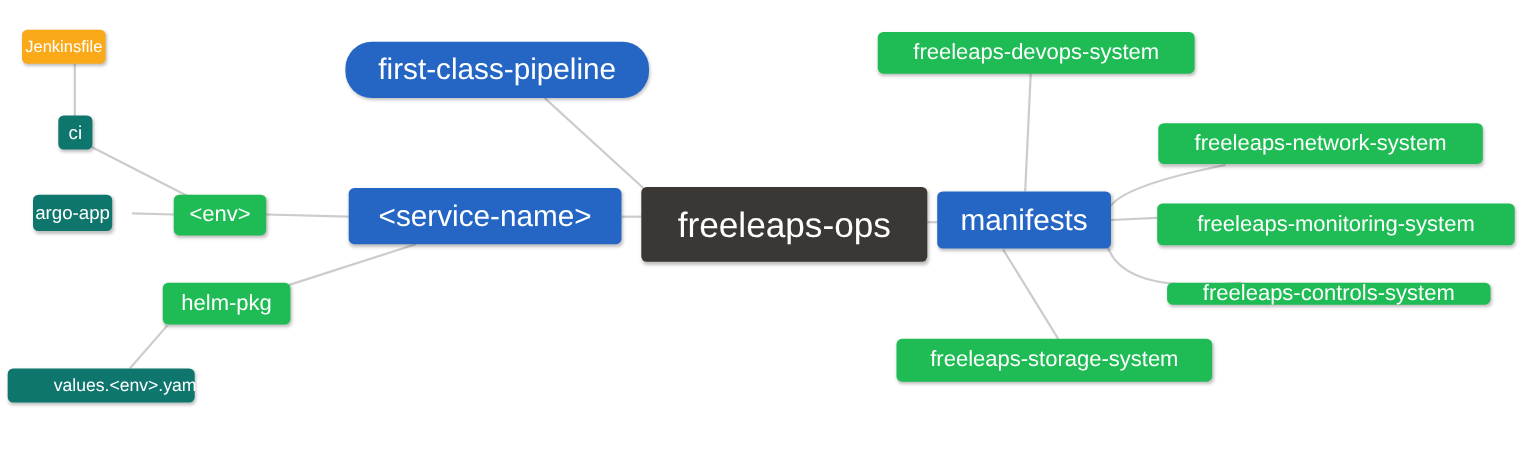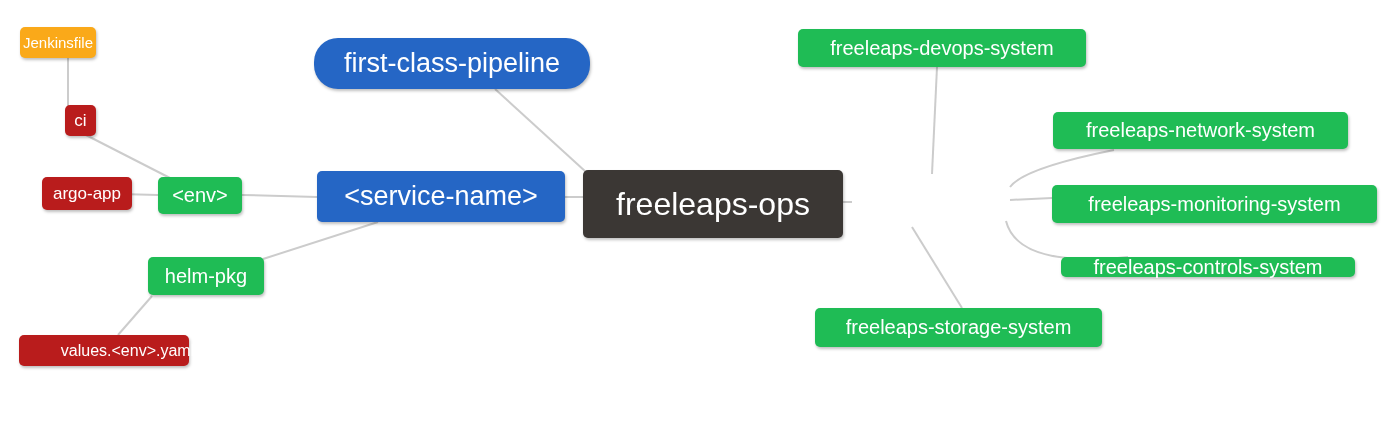--- a/index.html
+++ b/index.html
@@ -19,21 +19,21 @@
     color:#ffffff;
     border-radius:5px;
     white-space:nowrap;
     box-shadow:1px 2px 3px rgba(0,0,0,0.25);
     cursor:pointer;
     user-select:none;
   }
   .root{background:#3b3734;font-size:32px;}
   .l1{background:#2566c5;font-size:27px;}
   .l2{background:#1fbc55;font-size:20px;}
-  .l3{background:#b91c1c;font-size:17px;margin-left:12px;}
+  .l3{background:#0f766e;font-size:17px;}
   .l4{background:#faa919;font-size:15px;}
 </style>
 </head>
 <body>
 
 <div class="canvas">
 
   <svg class="edges">
     <line x1="68" y1="58" x2="68" y2="106"></line>
     <line x1="82" y1="133" x2="170" y2="178"></line>
@@ -48,34 +48,35 @@
     <path d="M1010,187 Q1024,168 1114,150"></path>
     <line x1="1010" y1="200" x2="1052" y2="198"></line>
     <path d="M1006,221 Q1018,268 1128,257"></path>
     <line x1="912" y1="227" x2="962" y2="308"></line>
   </svg>
 
   <div class="node l4" style="left:20px;  top:27px;  width:76px;  height:31px;">Jenkinsfile</div>
 
   <div class="node l3" style="left:53px;  top:105px; width:31px;  height:31px;">ci</div>
 
-  <div class="node l3" style="left:30px;  top:177px; width:90px;  height:33px;">argo-app</div>
+  <div class="node l3" style="left:30px;  top:177px; width:72px;  height:33px;">argo-app</div>
 
   <div class="node l2" style="left:158px; top:177px; width:84px;  height:37px;">&lt;env&gt;</div>
 
   <div class="node l1" style="left:314px; top:38px;  width:276px; height:51px;border-radius:24px;">first-class-pipeline</div>
 
   <div class="node l2" style="left:148px; top:257px; width:116px; height:38px;">helm-pkg</div>
 
   <div class="node l1" style="left:317px; top:171px; width:248px; height:51px;">&lt;service-name&gt;</div>
 
   <div class="node l3" style="left:7px;   top:335px; width:170px; height:31px;font-size:16px;padding-left:47px;">values.&lt;env&gt;.yaml</div>
 
   <div class="node root" style="left:583px; top:170px; width:260px; height:68px;text-align:center;">freeleaps-ops</div>
 
+  <div class="node l1" style="left:852px; top:174px; width:158px; height:52px;">manifests</div>
 
   <div class="node l2" style="left:798px; top:29px;  width:288px; height:38px;">freeleaps-devops-system</div>
 
   <div class="node l2" style="left:1053px;top:112px; width:295px; height:37px;">freeleaps-network-system</div>
 
   <div class="node l2" style="left:1052px;top:185px; width:325px; height:38px;">freeleaps-monitoring-system</div>
 
   <div class="node l2" style="left:1061px;top:257px; width:294px; height:20px;">freeleaps-controls-system</div>
 
   <div class="node l2" style="left:815px; top:308px; width:287px; height:39px;">freeleaps-storage-system</div>

